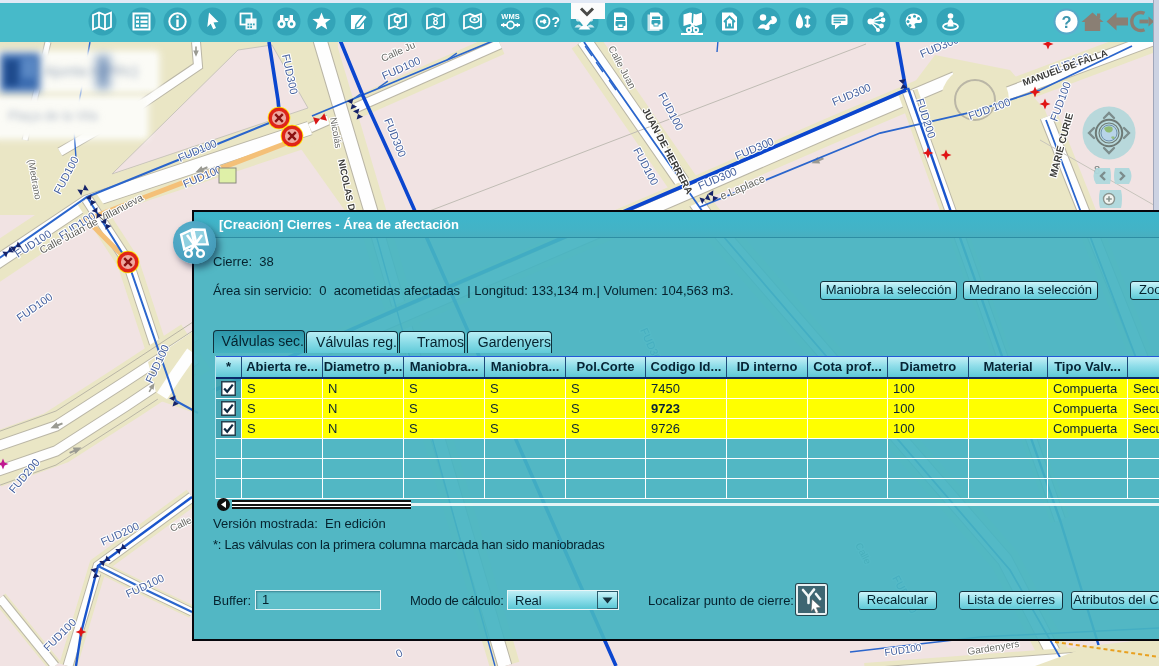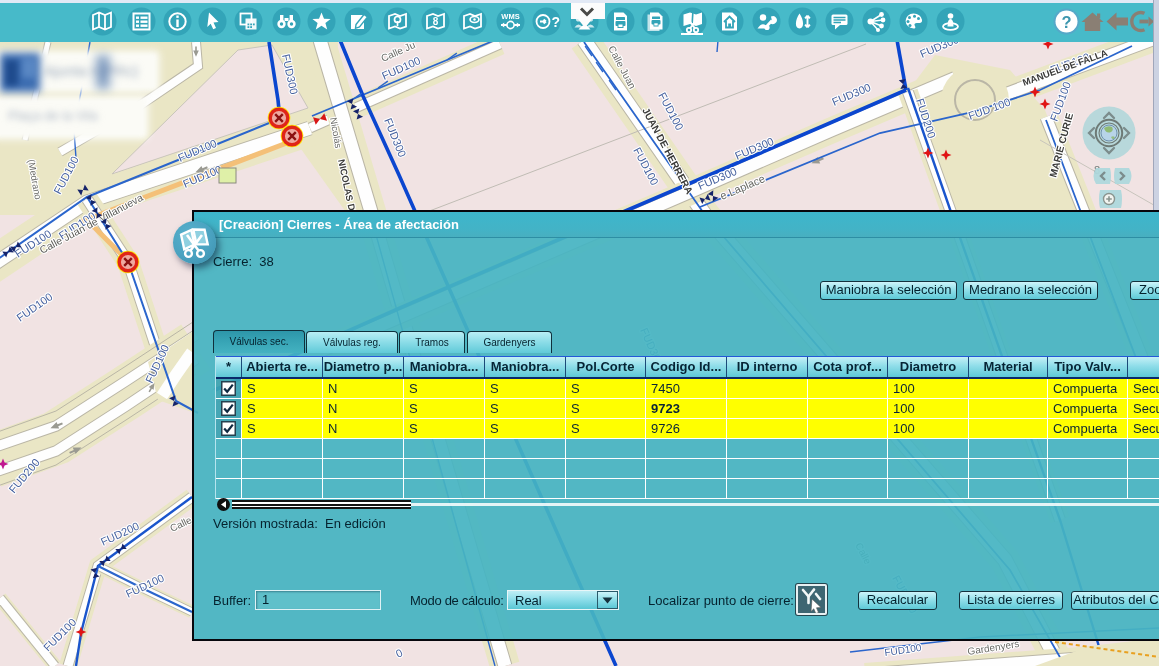--- a/index.html
+++ b/index.html
@@ -25,21 +25,21 @@
   color:#ffffff; font-weight:bold; font-size:13px; line-height:26px; padding-left:25px; }
 #dscis { position:absolute; left:-21px; top:9px; width:43px; height:43px; border-radius:50%;
   background:radial-gradient(circle at 38% 32%, #57b0cc 0%, #4aa2c0 55%, #3c8fae 100%);
   box-shadow:3px 4px 7px rgba(0,10,40,0.5); }
 .dtext { position:absolute; white-space:nowrap; }
 .btn { position:absolute; height:19px; background:linear-gradient(180deg,#cdf4fa 0%,#93e0ea 45%,#5ec9d7 100%);
   border:1px solid #14323e; border-radius:3px; text-align:center; font-size:13px; color:#04222e;
   line-height:16px; }
 
 .tab { position:absolute; top:119px; height:22px; border:1px solid #0f303c; border-bottom:none;
-  border-radius:4px 4px 0 0; text-align:center; font-size:10px; color:#05222e; line-height:21px;
+  border-radius:4px 4px 0 0; text-align:right; font-size:14px; color:#05222e; line-height:21px;
   background:linear-gradient(180deg,#b9eef5 0%,#8adce7 50%,#60cad8 100%); }
 .tab.act { background:linear-gradient(180deg,#2d96a9 0%,#38a5b6 50%,#44b2c1 100%); top:118px; height:23px; }
 
 #tbl { position:absolute; left:21px; top:144px; width:977px; border-left:1px solid #b5e4ee; }
 .hrow { display:flex; height:23px; border-top:1px solid #2458d8; border-bottom:2px solid #0a2a6a; }
 .hc { background:linear-gradient(180deg,#c4f0f6 0%,#8fdde9 45%,#5ec8d6 100%);
   border-right:1px solid #1b4a78; font-weight:bold; font-size:13px; color:#062435;
   text-align:center; line-height:20px; overflow:hidden; white-space:nowrap; flex:none; }
 .drow { display:flex; height:20px; }
 .dc { flex:none; border-right:1px solid #ffffff; border-bottom:1px solid #ffffff;
@@ -580,20 +580,21 @@
             <path d="M-12,-8 L-1,-10.5 L-1,4.5 L-12,7 Z" fill="#8fd0e0" stroke="#ffffff" stroke-width="2.4"></path>
             <path d="M1,-10.5 L12,-8 L12,7 L1,4.5 Z" fill="#8fd0e0" stroke="#ffffff" stroke-width="2.4"></path>
           </g>
           <g stroke="#ffffff" fill="none">
             <path d="M14,14 L25.5,29.5 M29,14 L17.5,29.5" stroke-width="2.6"></path>
             <circle cx="15.5" cy="32.5" r="3.4" stroke-width="2.4"></circle>
             <circle cx="27.5" cy="32.5" r="3.4" stroke-width="2.4"></circle>
           </g>
         </svg></div>
   <div class="dtext" style="left:19px; top:42px;">Cierre:&nbsp; 38</div>
+  <div class="dtext" style="left:19px; top:71px;">Área sin servicio:&nbsp; 0&nbsp; acometidas afectadas&nbsp; | Longitud: 133,134 m.| Volumen: 104,563 m3.</div>
   <div class="btn" style="left:626px; top:69px; width:137px;">Maniobra la selección</div>
   <div class="btn" style="left:769px; top:69px; width:135px;">Medrano la selección</div>
   <div class="btn" style="left:936px; top:69px; width:150px; text-align:left; padding-left:8px;">Zoom a la selección</div>
   <div class="tab act" style="left:19px; width:92px;">Válvulas sec.</div>
   <div class="tab" style="left:112px; width:92px;">Válvulas reg.</div>
   <div class="tab" style="left:205px; width:66px;">Tramos</div>
   <div class="tab" style="left:273px; width:85px;">Gardenyers</div>
   <div id="tbl">
         <div class="hrow">
           <div class="hc" style="width:26px;">*</div>
@@ -715,20 +716,21 @@
           <div class="dc" style="width:80px;"></div>
           <div class="dc" style="width:90px;"></div>
         </div>
       </div>
   <div id="sbtrack"></div>
   <div id="sbthumb"></div>
   <div id="sbbtn"><svg width="13" height="13">
           <polygon points="9,3 4,6.5 9,10" fill="#fff"></polygon>
         </svg></div>
   <div class="dtext" style="left:19px; top:304px;">Versión mostrada:&nbsp; En edición</div>
+  <div class="dtext" style="left:19px; top:325px; letter-spacing:-0.25px;">*: Las válvulas con la primera columna marcada han sido maniobradas</div>
   <div class="dtext" style="left:19px; top:381px;">Buffer:</div>
   <div id="binput">1</div>
   <div class="dtext" style="left:216px; top:381px; letter-spacing:-0.3px;">Modo de cálculo:</div>
   <div id="combo">
         <span style="position:absolute; left:7px; top:1px; line-height:18px;">Real</span>
     <div id="combobtn"><svg width="19" height="16">
             <polygon points="4.5,5.5 14.5,5.5 9.5,11.5" fill="#16323e"></polygon>
           </svg></div>
   </div>
   <div class="dtext" style="left:454px; top:381px;">Localizar punto de cierre:</div>

